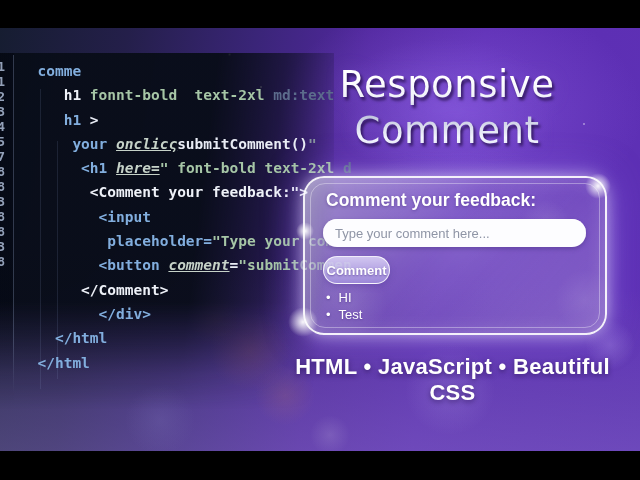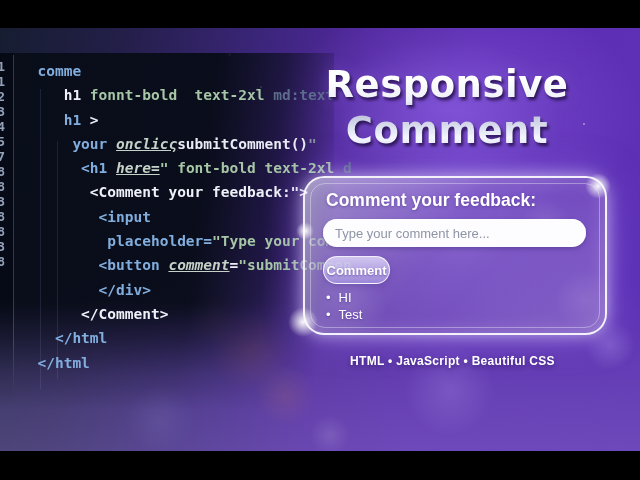--- a/index.html
+++ b/index.html
@@ -73,21 +73,21 @@
   .tk-tag       { color:#82aede; }
   .tk-white     { color:#e9ecf5; }
   .tk-whitebold { color:#eef1f8; }
   .tk-str       { color:#a6c6a6; }
   .tk-attr      { color:#c6d2c8; font-style:italic;text-decoration:underline; }
   .tk-fade      { color:#5c6c8c; }
   .tk-strfade   { color:#86929e; }
 
   
   .title { position:absolute; left:292px; top:34px; width:310px; text-align:center;
-    font-family:"DejaVu Sans", sans-serif; font-weight:700; font-size:37px; line-height:46px;
+    font-family:"DejaVu Sans", sans-serif; font-weight:400; font-size:37px; line-height:46px;
     letter-spacing:0.5px;
     background:linear-gradient(180deg, #ffffff 18%, #eef0f8 42%, #b9bed8 55%, #f4f6ff 82%, #dfe3f2 100%);
     -webkit-background-clip:text; background-clip:text; color:transparent;
     filter:drop-shadow(2px 3px 1.5px rgba(40,18,80,0.9)) drop-shadow(0 0 8px rgba(120,80,200,0.45));
   }
 
   
   .card { position:absolute; left:303px; top:148px; width:304px; height:159px;
     border-radius:21px; border:2.5px solid rgba(255,255,255,0.92);
     background:linear-gradient(130deg, rgba(205,200,245,0.40), rgba(170,150,220,0.18) 45%, rgba(165,135,215,0.28) 100%);
@@ -115,21 +115,21 @@
   .bullet { font-size:13px; }
 
   .sparkle { position:absolute; border-radius:50%; pointer-events:none;
     background:radial-gradient(circle, rgba(255,255,255,0.95), rgba(255,255,255,0) 70%); }
   .sp-1 { left:585px; top:145px; width:26px; height:26px; }
   .sp-2 { left:288px; top:279px; width:30px; height:30px; }
   .sp-3 { left:296px; top:194px; width:18px; height:18px; }
 
   
   .tagline { position:absolute; left:290px; top:326px; width:325px; text-align:center;
-    color:#fff; font-size:12px; font-weight:700; letter-spacing:0.3px;
+    color:#fff; font-size:22px; font-weight:700; letter-spacing:0.3px;
     text-shadow:0 2px 5px rgba(45,22,90,0.65); }
 </style>
 </head>
 <body>
 
 <div class="stage">
   <div class="bar bar-top"></div>
 
   <div class="content">
     <div class="bokeh"></div>
@@ -158,22 +158,22 @@
       <div class="code">
           <div class="code-line"><span class="tk-tag">  comme</span></div>
           <div class="code-line"><span class="tk-whitebold">     h1 </span><span class="tk-str">fonnt-bold  text-2xl </span><span class="tk-fade">md:text</span></div>
           <div class="code-line"><span class="tk-tag">     h1 </span><span class="tk-white">&gt;</span></div>
           <div class="code-line"><span class="tk-tag">      your </span><span class="tk-attr">onclicς</span><span class="tk-white">submitComment()</span><span class="tk-strfade">"</span></div>
           <div class="code-line"><span class="tk-tag">       &lt;h1 </span><span class="tk-attr">here=</span><span class="tk-str">" font-bold text-2xl</span><span class="tk-fade"> d</span></div>
           <div class="code-line"><span class="tk-whitebold">        &lt;Comment your feedback:"&gt;</span></div>
           <div class="code-line"><span class="tk-tag">         &lt;input</span></div>
           <div class="code-line"><span class="tk-tag">          placeholder=</span><span class="tk-str">"Type your </span><span class="tk-strfade">comme</span></div>
           <div class="code-line"><span class="tk-tag">         &lt;button </span><span class="tk-attr">comment</span><span class="tk-white">=</span><span class="tk-str">"submit</span><span class="tk-strfade">Commen</span></div>
+          <div class="code-line"><span class="tk-whitebold">       &lt;/Comment&gt;</span></div>
           <div class="code-line"><span class="tk-tag">         &lt;/div&gt;</span></div>
-          <div class="code-line"><span class="tk-whitebold">       &lt;/Comment&gt;</span></div>
           <div class="code-line"><span class="tk-tag">    &lt;/html</span></div>
           <div class="code-line"><span class="tk-tag">  &lt;/html</span></div>
         </div>
     </div>
 
     <div class="title">
       <div>Responsive</div>
       <div>Comment</div>
     </div>
 

